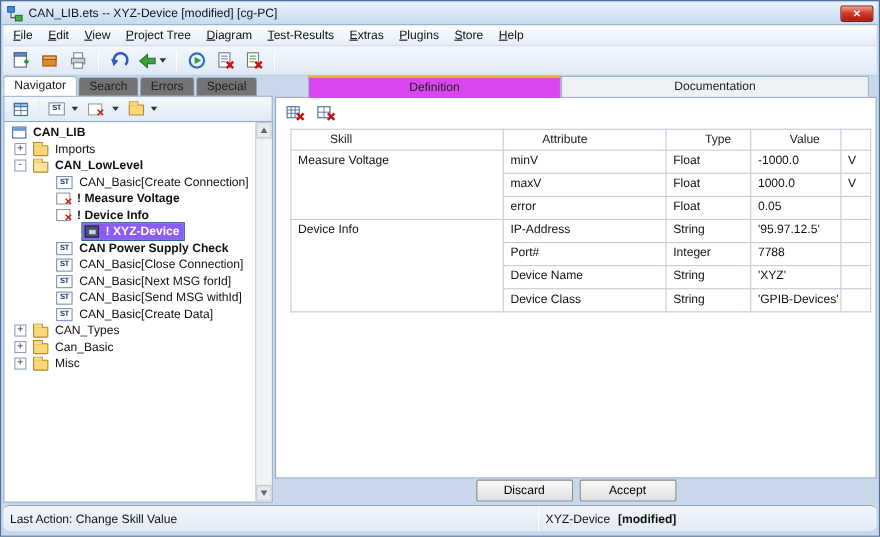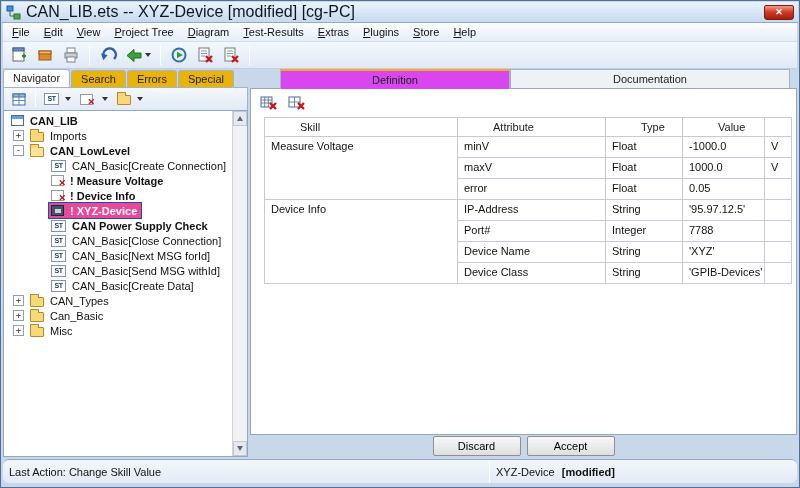--- a/index.html
+++ b/index.html
@@ -13,21 +13,21 @@
   }
 
   
   .titlebar {
     position:absolute; left:1px; right:1px; top:1px; height:21px;
     background:linear-gradient(#eaf3fd,#c6d9ef);
     border-bottom:1px solid #93aac6;
     display:flex; align-items:center; padding:0 4px;
   }
   .app-icon { width:15px; height:15px; margin-right:5px; display:inline-flex; }
-  .title-text { flex:1; font-size:16px; color:#0c1624; white-space:nowrap; overflow:hidden; }
+  .title-text { flex:1; font-size:11px; color:#0c1624; white-space:nowrap; overflow:hidden; }
   .close-btn {
     width:30px; height:15px; border:1px solid #7a1a10; border-radius:2px 2px 3px 3px;
     background:linear-gradient(#f0a08c,#d23b2a 45%,#a81d0e);
     display:flex; align-items:center; justify-content:center; cursor:default;
   }
   .close-btn::before { content:'✕'; color:#fff; font-size:9px; font-weight:bold; line-height:1; }
 
   
   .menubar {
     position:absolute; left:2px; right:2px; top:22px; height:19px;
@@ -49,21 +49,21 @@
   }
   .tbtn { width:24px; height:23px; display:flex; align-items:center; justify-content:center; border:1px solid transparent; }
   .tbtn-wide { width:32px; }
   .tsep { width:1px; height:20px; background:#b4c3d8; border-right:1px solid #fff; margin:0 4px; }
   .caret { width:0; height:0; border-left:3px solid transparent; border-right:3px solid transparent; border-top:4px solid #333; margin-left:2px; }
 
   
   .left-panel { position:absolute; left:2px; top:68px; width:245px; height:388px; }
   .ltabs { display:flex; height:18px; align-items:flex-end; }
   .ltab {
-    height:17px; padding:2px 9px 0; background:#eab308;
+    height:17px; padding:2px 9px 0; background:#737373;
     border:1px solid #a3b4ca; border-bottom:none; border-radius:3px 3px 0 0;
     margin-right:1px; color:#222; cursor:default; white-space:nowrap;
   }
   .ltab.active { background:#fff; height:18px; position:relative; z-index:2; }
   .lminibar {
     height:23px; background:linear-gradient(#f4f8fd,#e2eaf5);
     border:1px solid #a3b4ca; border-bottom:none;
     display:flex; align-items:center; padding-left:4px; gap:3px;
     position:relative; z-index:1;
   }
@@ -79,21 +79,21 @@
   .lvl0 { padding-left:4px; }
   .lvl1 { padding-left:8px; }
   .lvl2 { padding-left:44px; }
   .exp {
     width:11px; height:11px; border:1px solid #8aa0bd; background:#fff;
     font-size:9px; line-height:9px; text-align:center; color:#333;
     margin-right:4px; flex:0 0 auto; font-family:"DejaVu Sans Mono", monospace;
   }
   .rowsel { display:inline-flex; align-items:center; padding:0 2px; height:15px; }
   .trow.b .tlabel { font-weight:bold; }
-  .trow.selected .rowsel { background:#ec4899; outline:1px solid #1d4fa0; }
+  .trow.selected .rowsel { background:#8b5cf6; outline:1px solid #1d4fa0;margin-left:26px; }
   .trow.selected .tlabel { color:#fff; }
   .tlabel { padding:0 2px; }
 
   .ticon { display:inline-block; position:relative; margin-right:4px; flex:0 0 auto; }
   .icon-root { width:13px; height:11px; background:#fff; border:1px solid #3a6ea5; }
   .icon-root::before { content:''; position:absolute; left:0; right:0; top:0; height:3px; background:#6f9bd6; }
   .folder { width:14px; height:10px; background:#f8d878; border:1px solid #b8882a; border-radius:1px; margin-top:2px; }
   .folder::before { content:''; position:absolute; left:-1px; top:-4px; width:7px; height:3px; background:#f8d878; border:1px solid #b8882a; border-bottom:none; border-radius:1px 1px 0 0; }
   .folder.open { background:#fbe49c; }
   .icon-st { width:15px; height:12px; background:#fff; border:1px solid #7a93b8; text-align:center; }

